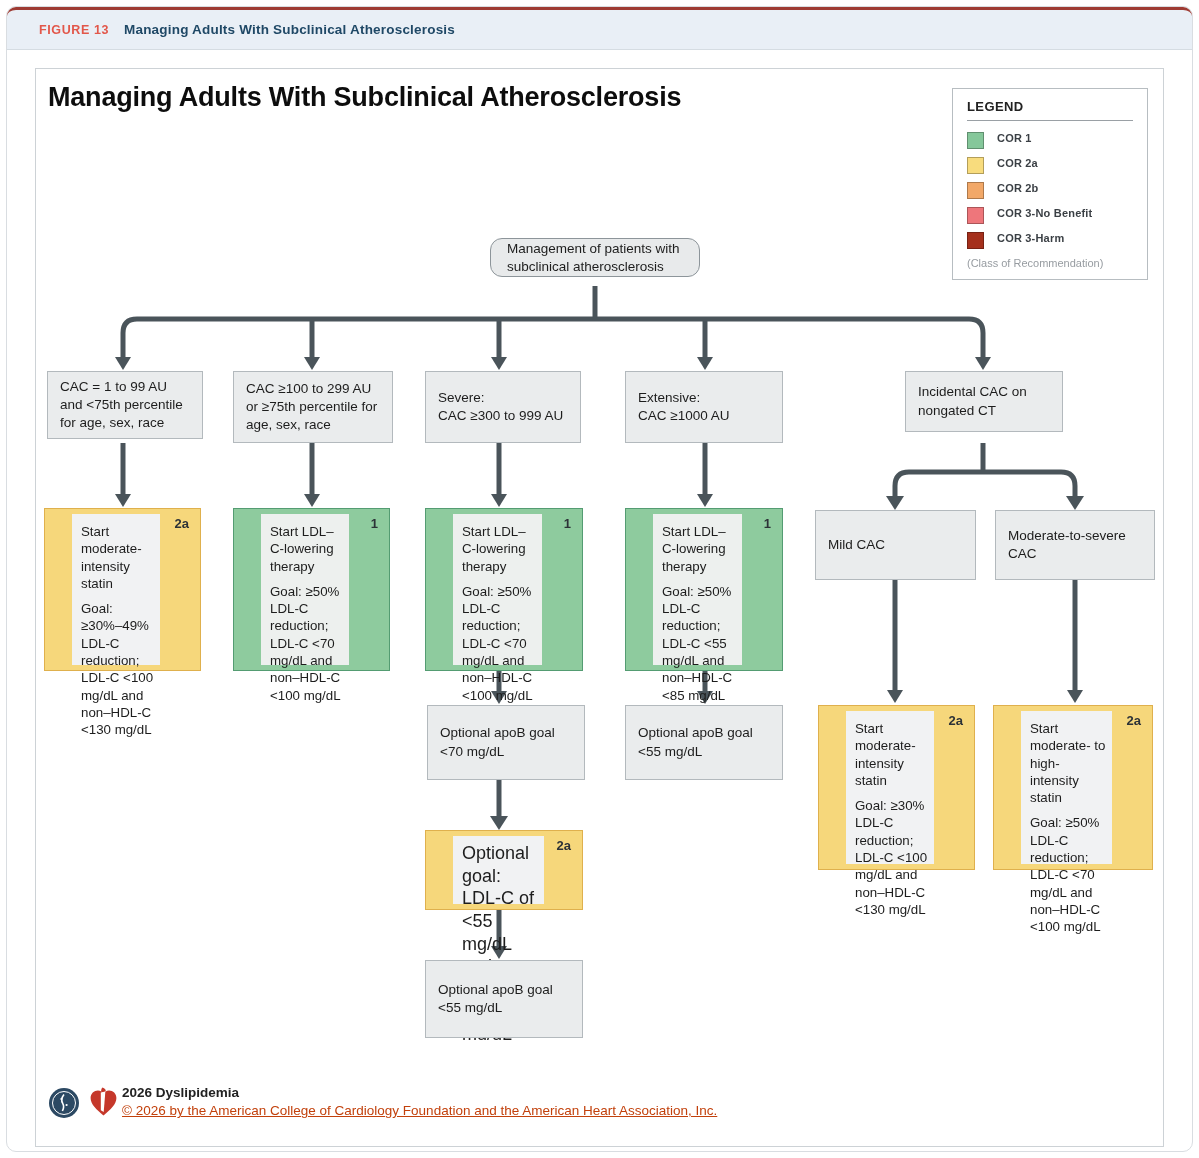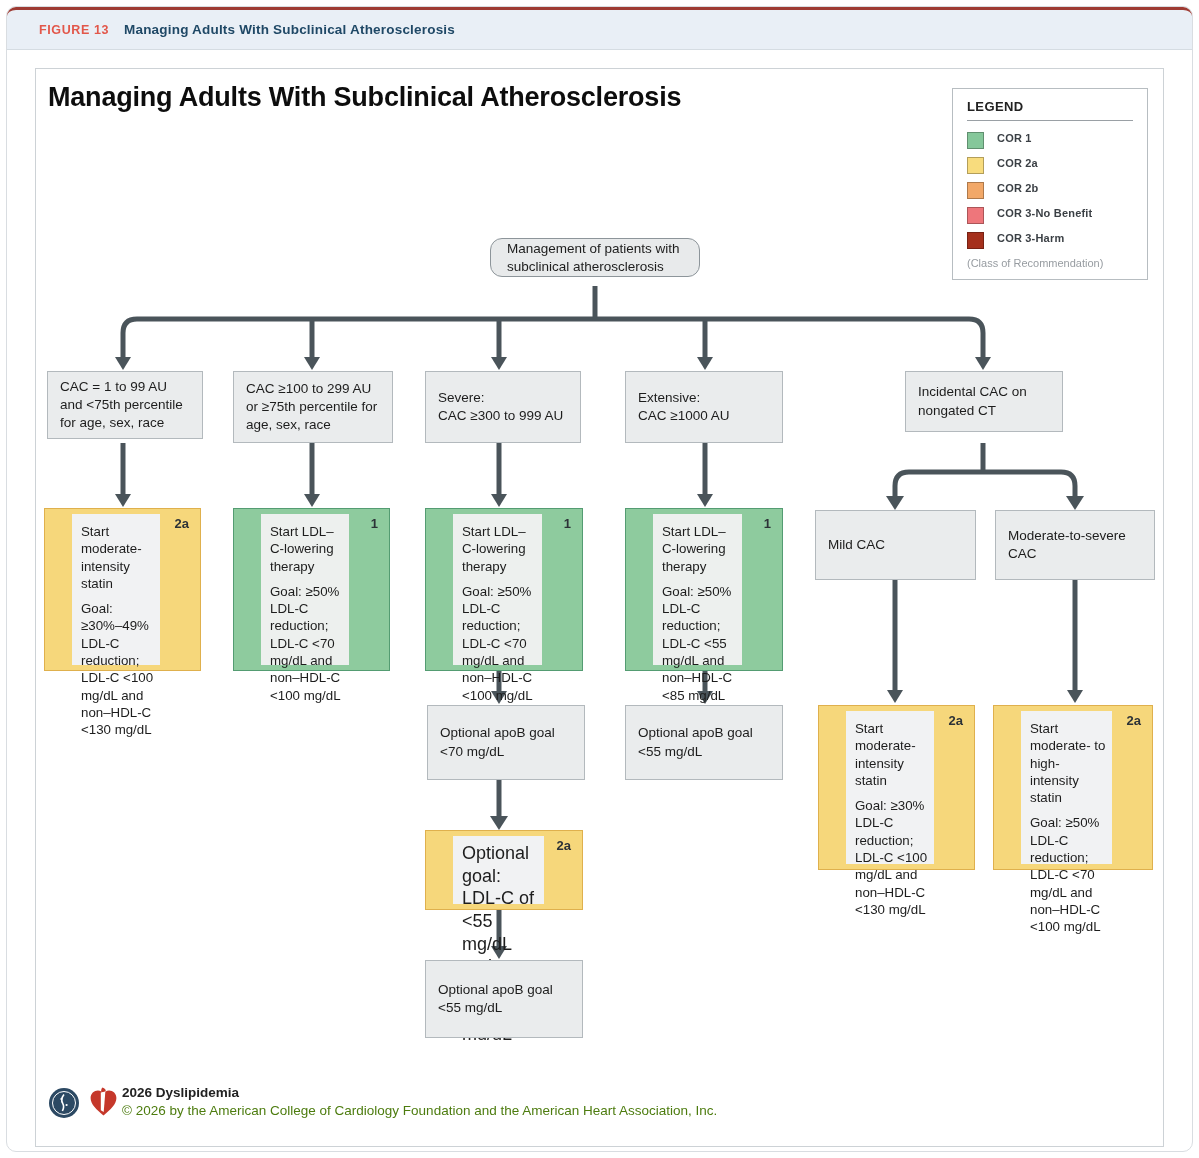--- a/index.html
+++ b/index.html
@@ -56,21 +56,21 @@
   .cor-badge { position:absolute; top:7px; right:11px; font-size:13px; font-weight:700; color:#2c3237; }
   .tx-inner.narrow { right:38px; padding:6px 5px 4px 9px; line-height:1.26; font-size:18px; }
 
   
   #connectors { left:0; top:0; width:1199px; height:1158px; pointer-events:none; }
 
   
   #footer-logos { left:48px; top:1086px; display:flex; gap:7px; align-items:center; }
   #footer-text { left:122px; top:1084px; font-size:13.5px; line-height:1.35; }
   #footer-line1 { font-weight:700; color:#222; }
-  #footer-line2 { color:#4d7c0f; }
+  #footer-line2 { color:#c2410c;text-decoration:underline; }
 </style>
 </head>
 <body>
 
 <div id="canvas">
 
   <div id="outer-frame" class="abs"></div>
 
   <div id="figure-band" class="abs">
     <span id="figure-label">FIGURE 13</span>

